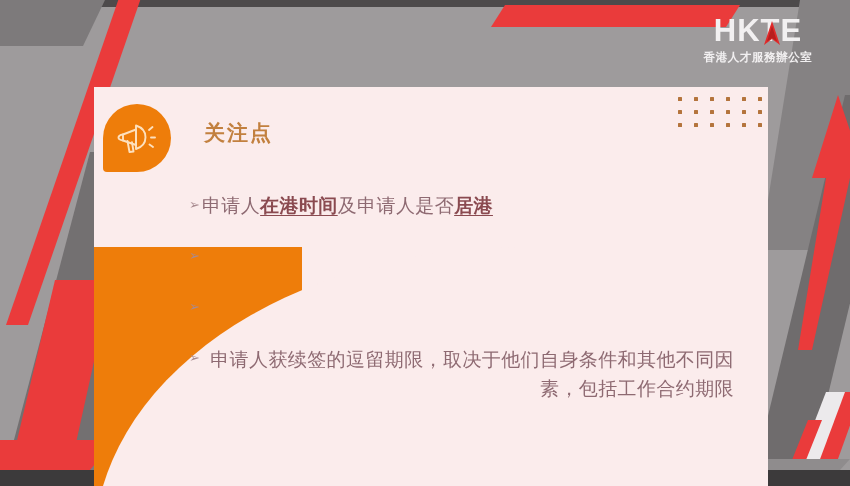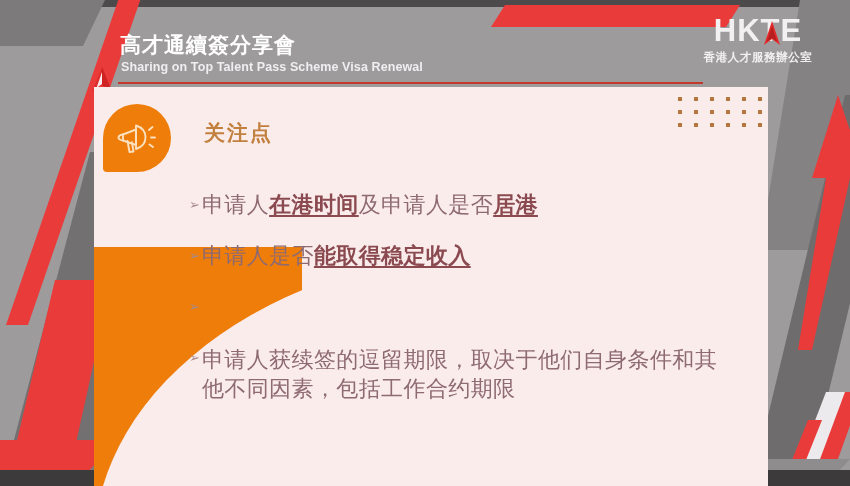--- a/index.html
+++ b/index.html
@@ -101,24 +101,24 @@
 
   .card-title{position:absolute;left:110px;top:32px;font-size:21px;font-weight:bold;
        color:#c2803f;letter-spacing:2px;font-family:"DejaVu Sans",sans-serif;}
 
   
   .bullets{position:absolute;left:95px;top:105px;width:545px;}
   .bullet{display:flex;align-items:flex-start;margin-bottom:25px;
        font-family:"DejaVu Sans",sans-serif;}
   .bullet:last-child{margin-bottom:0;}
   .b-mark{flex:0 0 auto;color:#a88a8f;font-size:13px;line-height:26px;margin-right:2px;}
-  .b-text{color:#8e6a72;font-size:22px;line-height:26px;letter-spacing:.4px;}
+  .b-text{color:#8e6a72;font-size:19px;line-height:26px;letter-spacing:.4px;}
   .b-text .em{font-weight:bold;color:#8a4a50;text-decoration:underline;
        text-underline-offset:3px;}
-  .b-text.multi{line-height:29px;}
+  .b-text.multi{line-height:29px;text-align:right;}
 </style>
 </head>
 <body>
 
 <div class="stage">
 
   <div class="deco top-dark"></div>
   <div class="deco tl-block"></div>
   <div class="deco red-diag1"></div>
   <div class="deco white-diag"></div>
@@ -129,32 +129,20 @@
   <div class="deco grey-right"></div>
   <div class="deco red-arrow-r"></div>
   <div class="deco br-white"></div>
   <div class="deco br-red"></div>
   <div class="deco br-red2"></div>
   <div class="deco red-bottom"></div>
   <div class="deco grey-bot1"></div>
   <div class="deco grey-bot2"></div>
   <div class="deco bottom-dark"></div>
 
-  <div class="header">
-    <div class="hdr-mark">
-      <svg width="24" height="28" viewBox="0 0 24 28">
-        <path d="M12 1 L22 26 L12 19 L2 26 Z" fill="#e02b2b"></path>
-        <path d="M12 6 L18 22 L12 18 L6.5 22 Z" fill="#fdeced"></path>
-        <path d="M12 1 L22 26 L12 19 Z" fill="#cf2222"></path>
-      </svg>
-    </div>
-    <div class="hdr-title">高才通續簽分享會</div>
-    <div class="hdr-sub">Sharing on Top Talent Pass Scheme Visa Renewal</div>
-    <div class="hdr-rule"></div>
-  </div>
 
   <div class="logo">
     <div class="logo-main">
       <div class="logo-text">HKTE</div>
       <div class="logo-arrow">
         <svg width="18" height="26" viewBox="0 0 18 26">
           <path d="M9 0 L17 24 L9 18 L1 24 Z" fill="#e02b2b"></path>
           <path d="M9 5 L14 20.5 L9 17 L4 20.5 Z" fill="#b81e1e"></path>
         </svg>
       </div>
@@ -203,21 +191,20 @@
 
       <div class="card-title">关注点</div>
 
       <div class="bullets" id="bullet-list">
           <div class="bullet">
             <span class="b-mark">➢</span>
             <span class="b-text"><span>申请人</span><span class="em">在港时间</span><span>及申请人是否</span><span class="em">居港</span></span>
           </div>
           <div class="bullet">
             <span class="b-mark">➢</span>
-            <span class="b-text"><span>申请人是否</span><span class="em">能取得稳定收入</span></span>
           </div>
           <div class="bullet">
             <span class="b-mark">➢</span>
           </div>
           <div class="bullet">
             <span class="b-mark">➢</span>
             <span class="b-text multi"><span>申请人获续签的逗留期限，取决于他们自身条件和其他不同因素，包括工作合约期限</span></span>
           </div>
         </div>
     </div>

